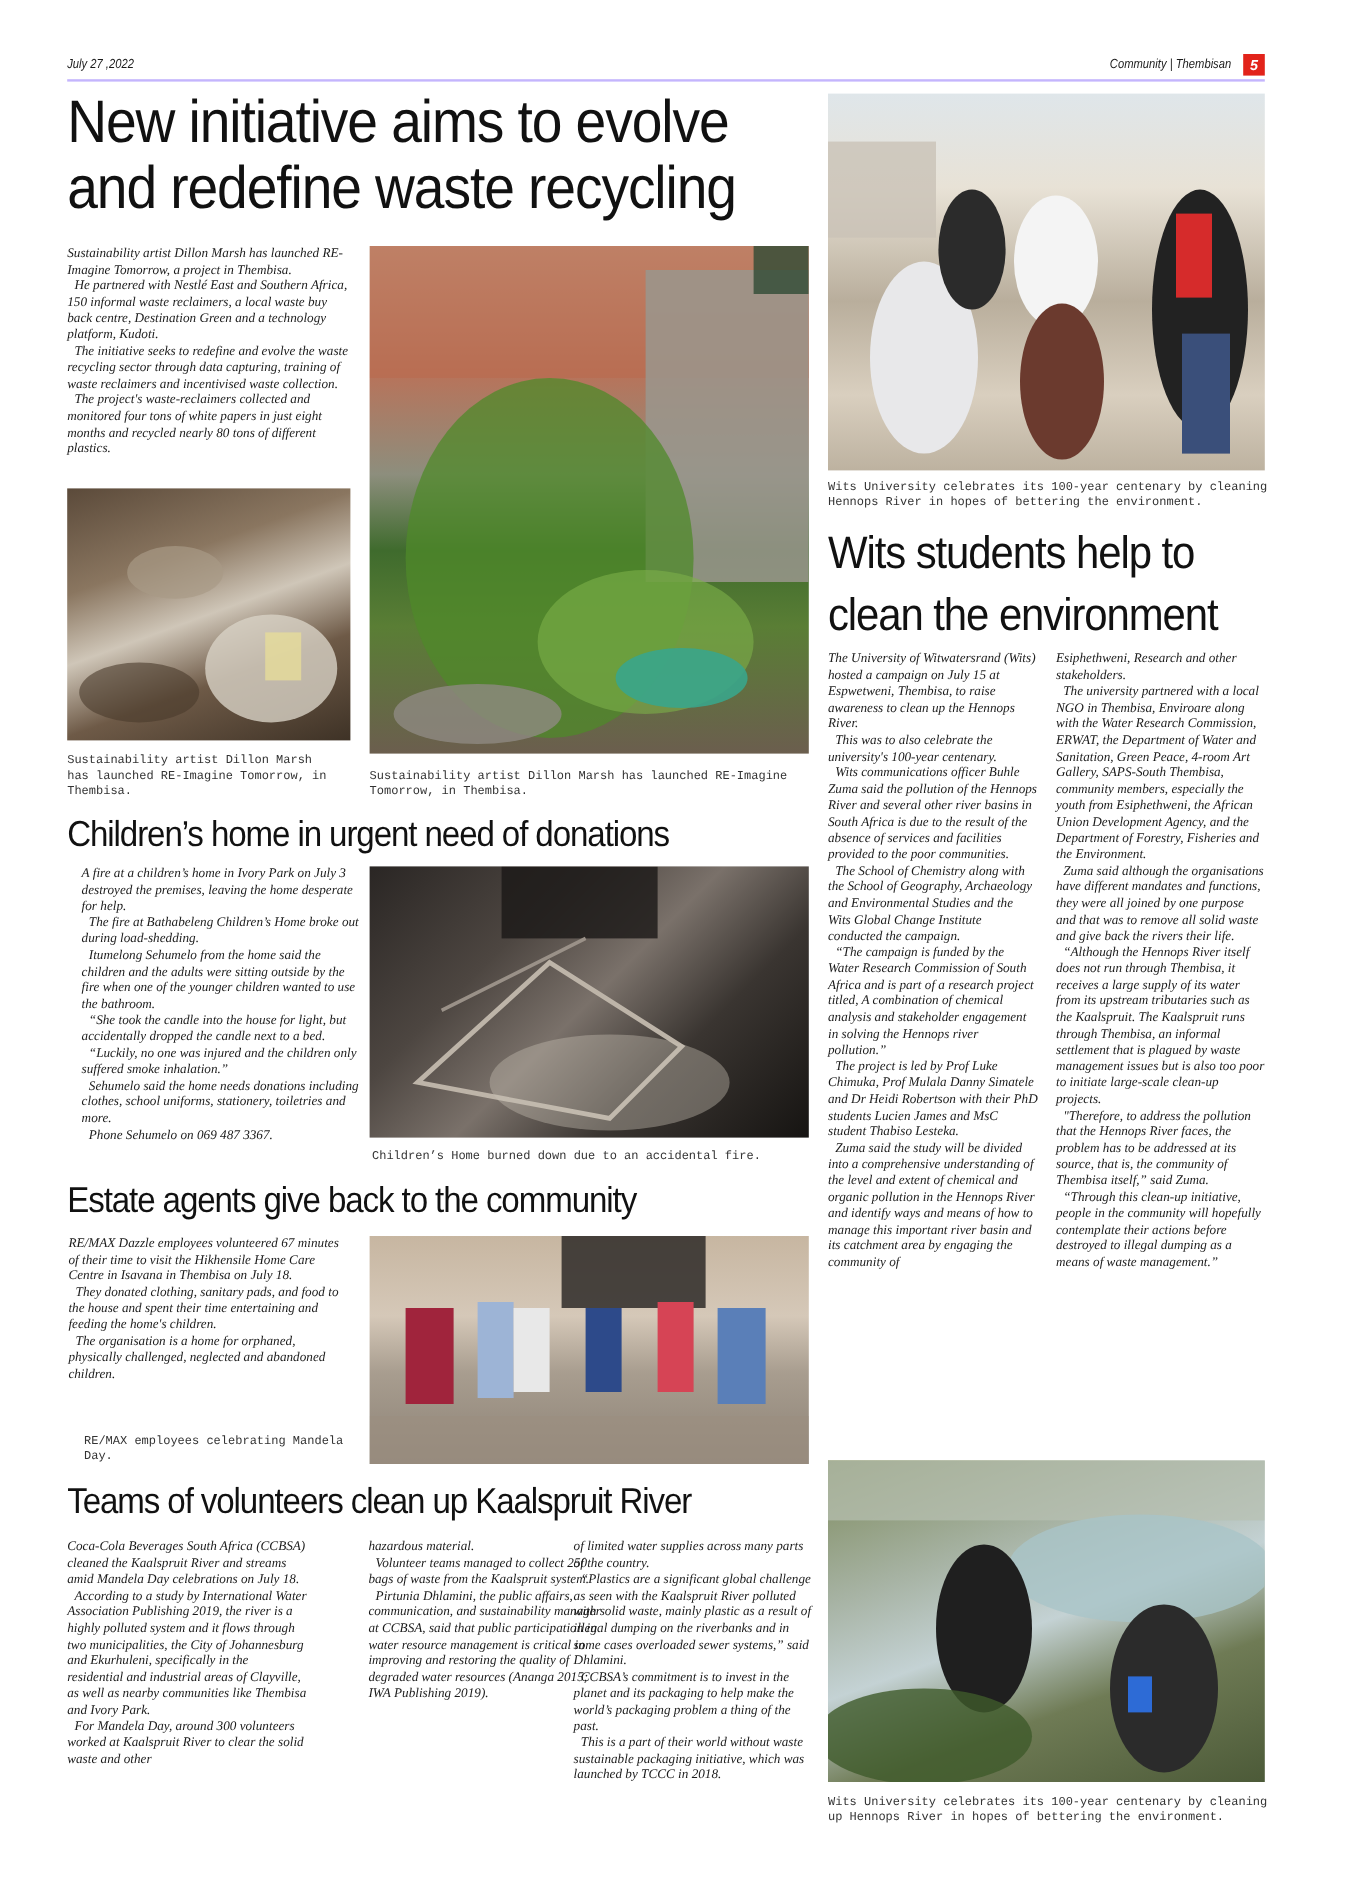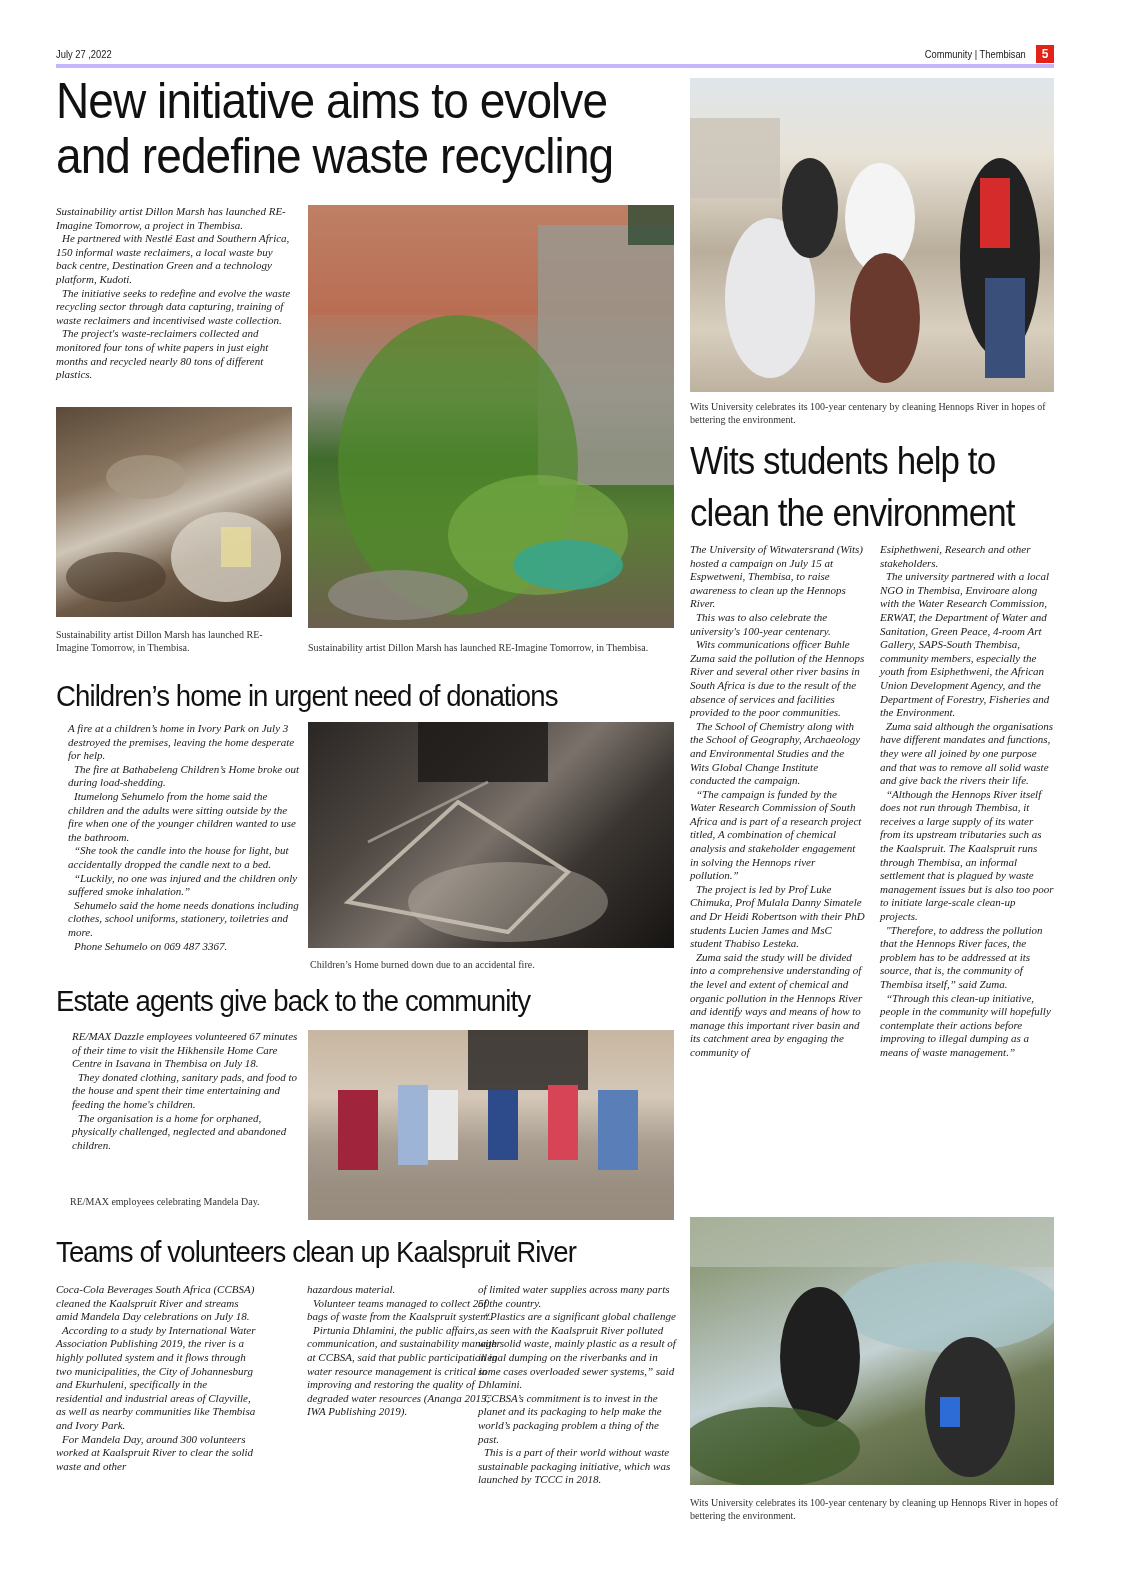--- a/index.html
+++ b/index.html
@@ -1,33 +1,33 @@
 <!DOCTYPE html>
 <html><head>
 <meta charset="utf-8">
 <style>
   * { box-sizing: border-box; margin: 0; padding: 0; }
   html, body { width: 1123px; height: 1587px; background: #ffffff; overflow: hidden; }
   body { position: relative; font-family: "Liberation Serif", serif; color: #1a1a1a; }
 
-  .header { position: absolute; left: 56px; top: 46px; width: 998px; height: 22px; border-bottom: 4px solid #c4b5fd; }
+  .header { position: absolute; left: 56px; top: 46px; width: 998px; height: 22px; border-bottom: 2px solid #c4b5fd; font-style: italic; }
   .header .date { position: absolute; left: 0; top: 2px; font-family: "Liberation Sans", sans-serif; font-size: 11px; transform: scaleX(0.85); transform-origin: left; }
   .header .section { position: absolute; right: 28px; top: 2px; font-family: "Liberation Sans", sans-serif; font-size: 11px; transform: scaleX(0.85); transform-origin: right; }
   .header .pagenum { position: absolute; right: 0; top: -1px; width: 18px; height: 18px; background: #e2231a; color: #fff; font-family: "Liberation Sans", sans-serif; font-weight: bold; font-size: 12px; text-align: center; line-height: 18px; }
 
   .headline { position: absolute; font-family: "Liberation Sans", sans-serif; color: #111; font-weight: normal; letter-spacing: -1px; }
   .h1 { left: 56px; top: 74px; width: 620px; font-size: 50px; line-height: 55px; transform: scaleX(0.92); transform-origin: left; white-space: nowrap; }
   .h-wits { left: 690px; top: 435px; width: 370px; font-size: 38px; line-height: 52px; transform: scaleX(0.92); transform-origin: left; white-space: nowrap; }
   .h-sec { font-size: 30px; line-height: 36px; transform: scaleX(0.92); transform-origin: left; white-space: nowrap; }
 
   .body-text { position: absolute; font-size: 11px; line-height: 13.6px; text-align: left; }
   .body-text p { text-indent: 6px; font-style: italic; }
   .body-text p:first-child { text-indent: 0; }
 
-  .caption { position: absolute; font-family: Liberation Serif, serif; font-size: 10px; line-height: 13px; color: #333; }
+  .caption { position: absolute; font-family: Liberation Mono, monospace; font-size: 10px; line-height: 13px; color: #333; }
 
   .photo { position: absolute; overflow: hidden; }
 </style>
 </head>
 <body>
 
 <div class="header">
   <span class="date">July 27 ,2022</span>
   <span class="section">Community | Thembisan</span>
   <span class="pagenum">5</span>
@@ -95,21 +95,21 @@
   <p>“The campaign is funded by the Water Research Commission of South Africa and is part of a research project titled, A combination of chemical analysis and stakeholder engagement in solving the Hennops river pollution.”</p>
   <p>The project is led by Prof Luke Chimuka, Prof Mulala Danny Simatele and Dr Heidi Robertson with their PhD students Lucien James and MsC student Thabiso Lesteka.</p>
   <p>Zuma said the study will be divided into a comprehensive understanding of the level and extent of chemical and organic pollution in the Hennops River and identify ways and means of how to manage this important river basin and its catchment area by engaging the community of</p>
 </div>
 <div class="body-text" style="left:880px; top:543px; width:175px;">
   <p style="text-indent:0">Esiphethweni, Research and other stakeholders.</p>
   <p>The university partnered with a local NGO in Thembisa, Enviroare along with the Water Research Commission, ERWAT, the Department of Water and Sanitation, Green Peace, 4-room Art Gallery, SAPS-South Thembisa, community members, especially the youth from Esiphethweni, the African Union Development Agency, and the Department of Forestry, Fisheries and the Environment.</p>
   <p>Zuma said although the organisations have different mandates and functions, they were all joined by one purpose and that was to remove all solid waste and give back the rivers their life.</p>
   <p>“Although the Hennops River itself does not run through Thembisa, it receives a large supply of its water from its upstream tributaries such as the Kaalspruit. The Kaalspruit runs through Thembisa, an informal settlement that is plagued by waste management issues but is also too poor to initiate large-scale clean-up projects.</p>
   <p>"Therefore, to address the pollution that the Hennops River faces, the problem has to be addressed at its source, that is, the community of Thembisa itself,” said Zuma.</p>
-  <p>“Through this clean-up initiative, people in the community will hopefully contemplate their actions before improving to illegal dumping as a means of waste management.”</p>
+  <p>“Through this clean-up initiative, people in the community will hopefully contemplate their actions before destroyed to illegal dumping as a means of waste management.”</p>
 </div>
 
 <div class="photo" style="left:690px; top:1217px; width:364px; height:268px; background: linear-gradient(160deg,#7d8a5c 0%,#a7b3a4 30%,#c4d2d4 50%,#6f7b55 70%,#4c5a38 100%);">
   <svg width="364" height="268">
     <rect x="0" y="0" width="364" height="50" fill="#b8c1b2" opacity="0.7"></rect>
     <ellipse cx="260" cy="90" rx="110" ry="45" fill="#a9c4c8" opacity="0.8"></ellipse>
     <ellipse cx="130" cy="140" rx="40" ry="70" fill="#1f1f1f"></ellipse>
     <ellipse cx="280" cy="190" rx="45" ry="70" fill="#2b2b2b"></ellipse>
     <rect x="250" y="180" width="20" height="30" fill="#2d6bd6"></rect>
     <ellipse cx="80" cy="230" rx="90" ry="40" fill="#3e5a2a" opacity="0.8"></ellipse>
@@ -134,21 +134,21 @@
     <rect x="110" y="0" width="130" height="60" fill="#1a1816" opacity="0.8"></rect>
     <path d="M40 180 L150 80 L260 150 L200 210 Z" fill="none" stroke="#bdb4a8" stroke-width="4"></path>
     <path d="M60 120 L180 60" stroke="#9a9188" stroke-width="3"></path>
     <ellipse cx="200" cy="180" rx="100" ry="40" fill="#c8c0b5" opacity="0.4"></ellipse>
   </svg>
 </div>
 <div class="caption" style="left:310px; top:958px; width:366px;">Children’s Home burned down due to an accidental fire.</div>
 
 <div class="headline h-sec" style="left:56px; top:983px;">Estate agents give back to the community</div>
 
-<div class="body-text" style="left:72px; top:1030px; width:236px;">
+<div class="body-text" style="left:57px; top:1030px; width:236px;">
   <p>RE/MAX Dazzle employees volunteered 67 minutes of their time to visit the Hikhensile Home Care Centre in Isavana in Thembisa on July 18.</p>
   <p>They donated clothing, sanitary pads, and food to the house and spent their time entertaining and feeding the home's children.</p>
   <p>The organisation is a home for orphaned, physically challenged, neglected and abandoned children.</p>
 </div>
 <div class="caption" style="left:70px; top:1195px; width:222px; ">RE/MAX employees celebrating Mandela Day.</div>
 
 <div class="photo" style="left:308px; top:1030px; width:366px; height:190px; background: linear-gradient(180deg,#c7b6a1 0%,#d5c8b8 35%,#a89d8f 60%,#8d8377 100%);">
   <svg width="366" height="190">
     <rect x="160" y="0" width="120" height="60" fill="#2e2a28" opacity="0.85"></rect>
     <rect x="30" y="60" width="40" height="80" fill="#a0243c"></rect>

